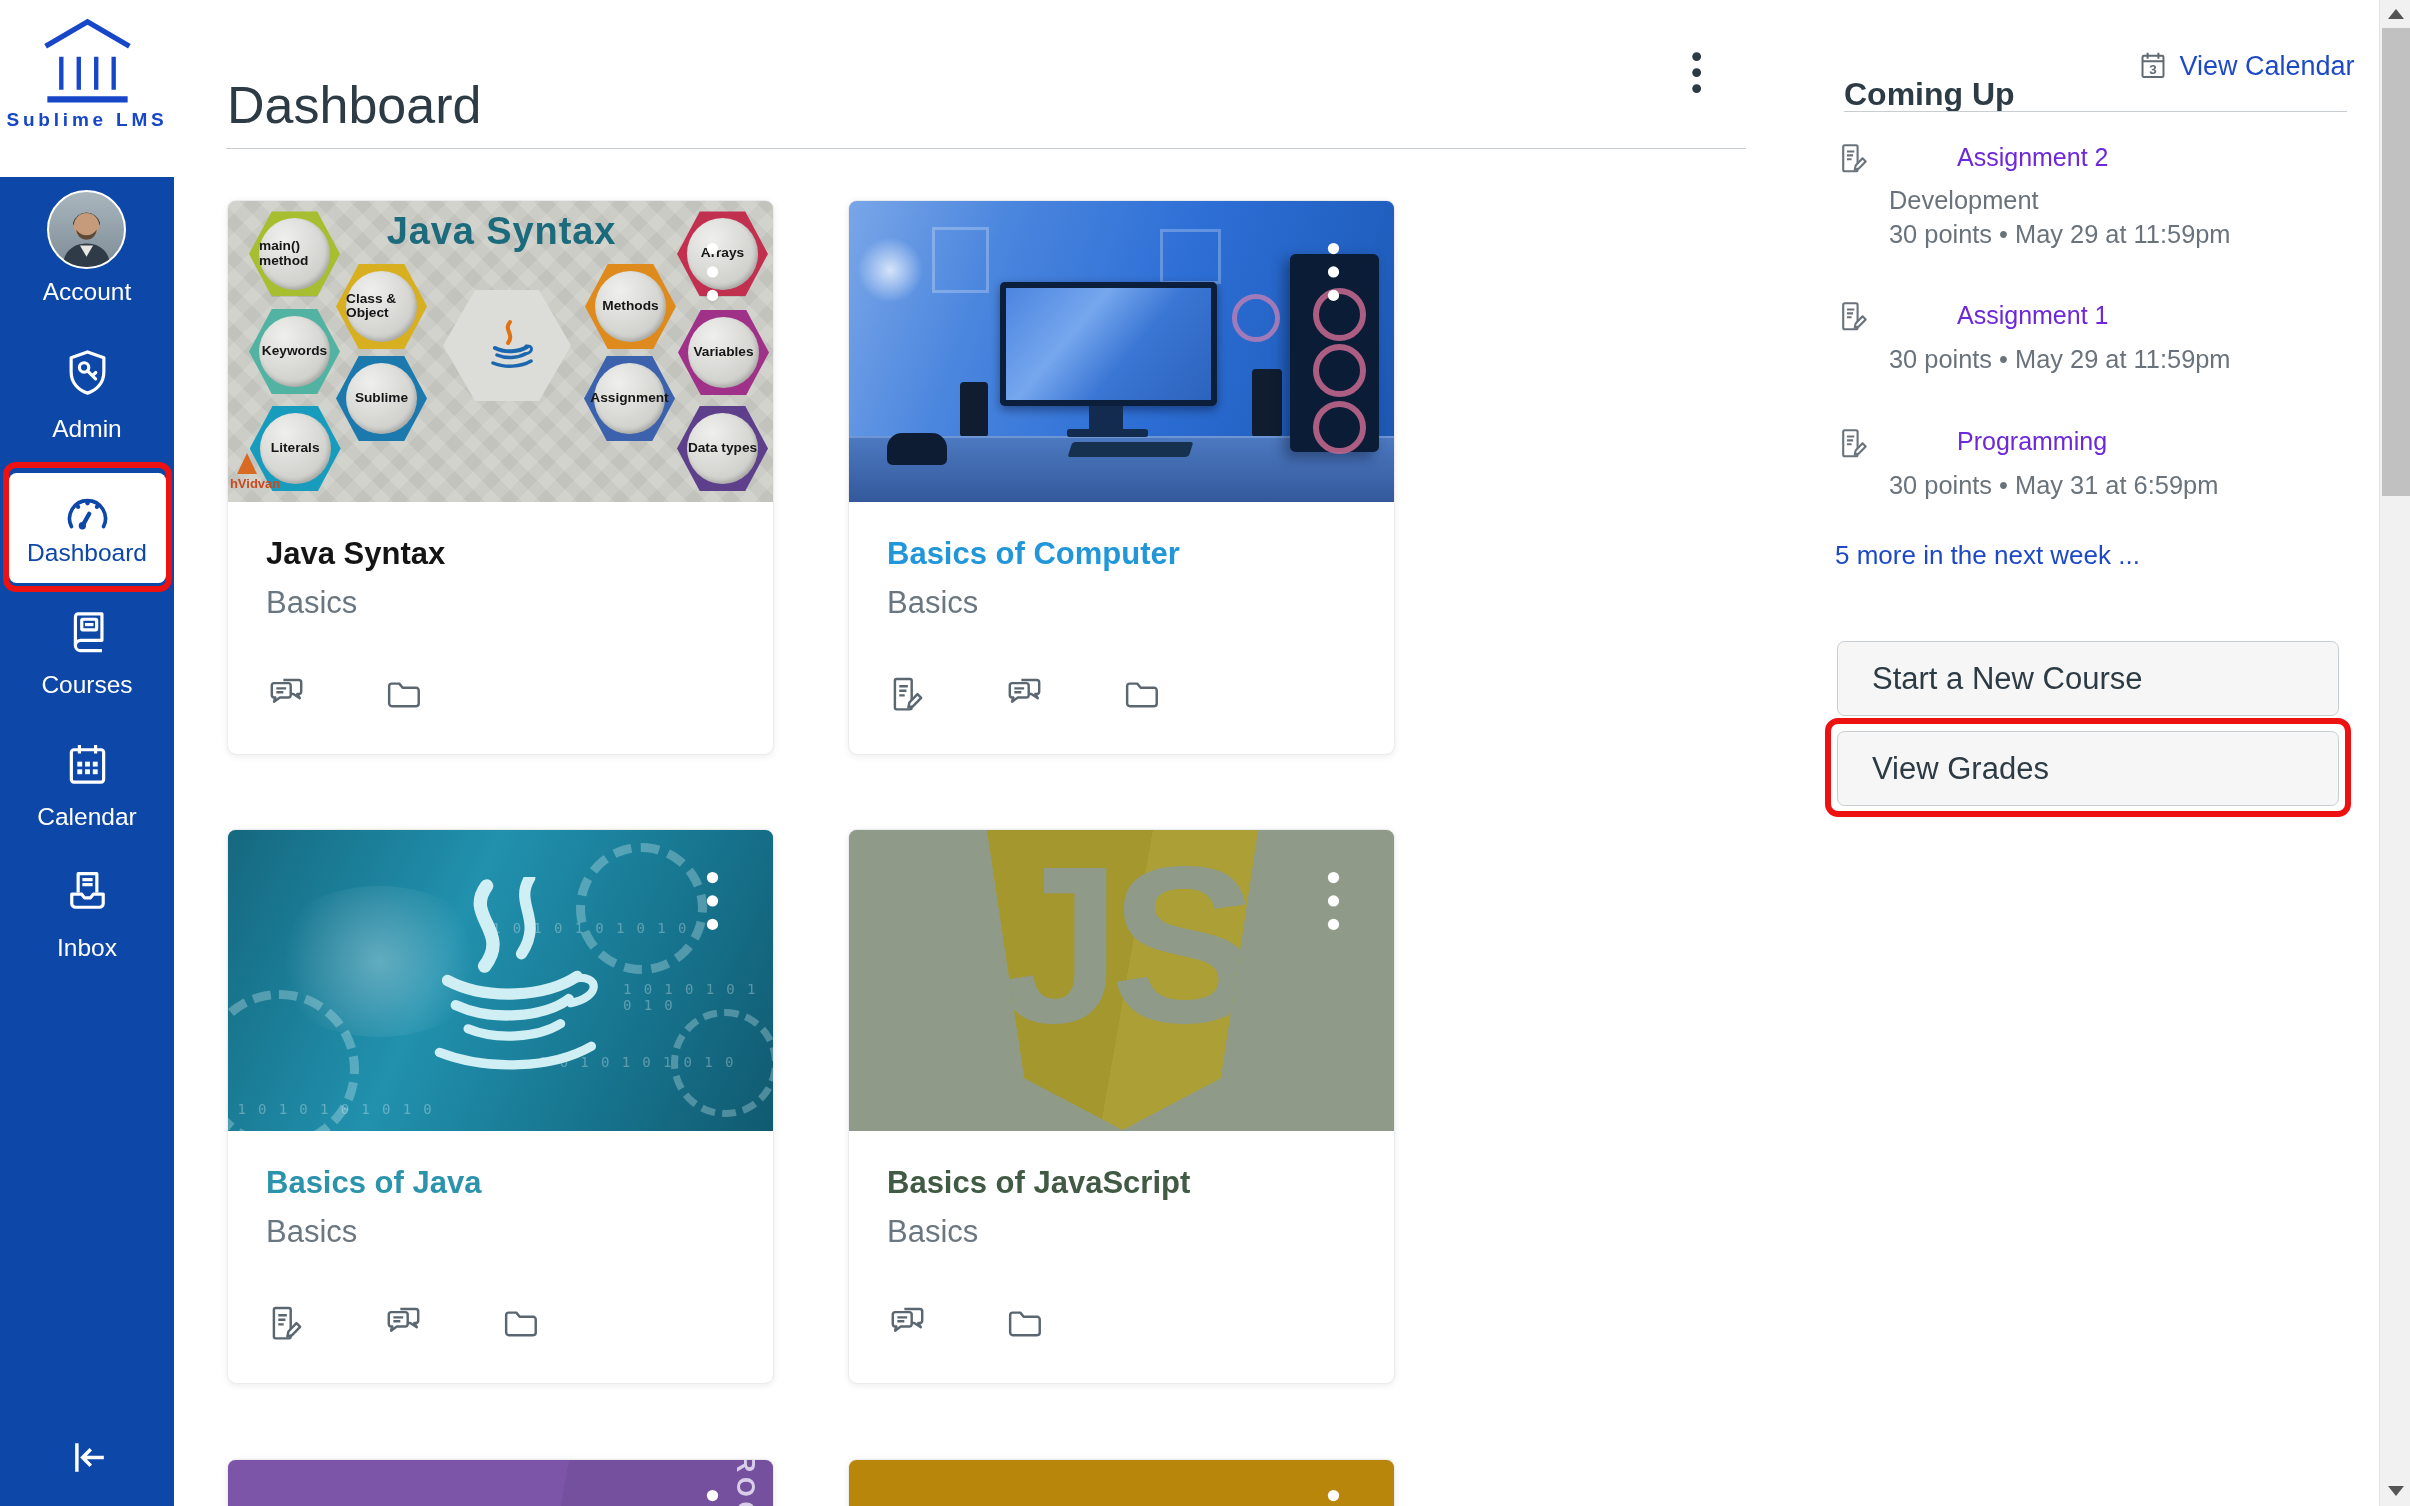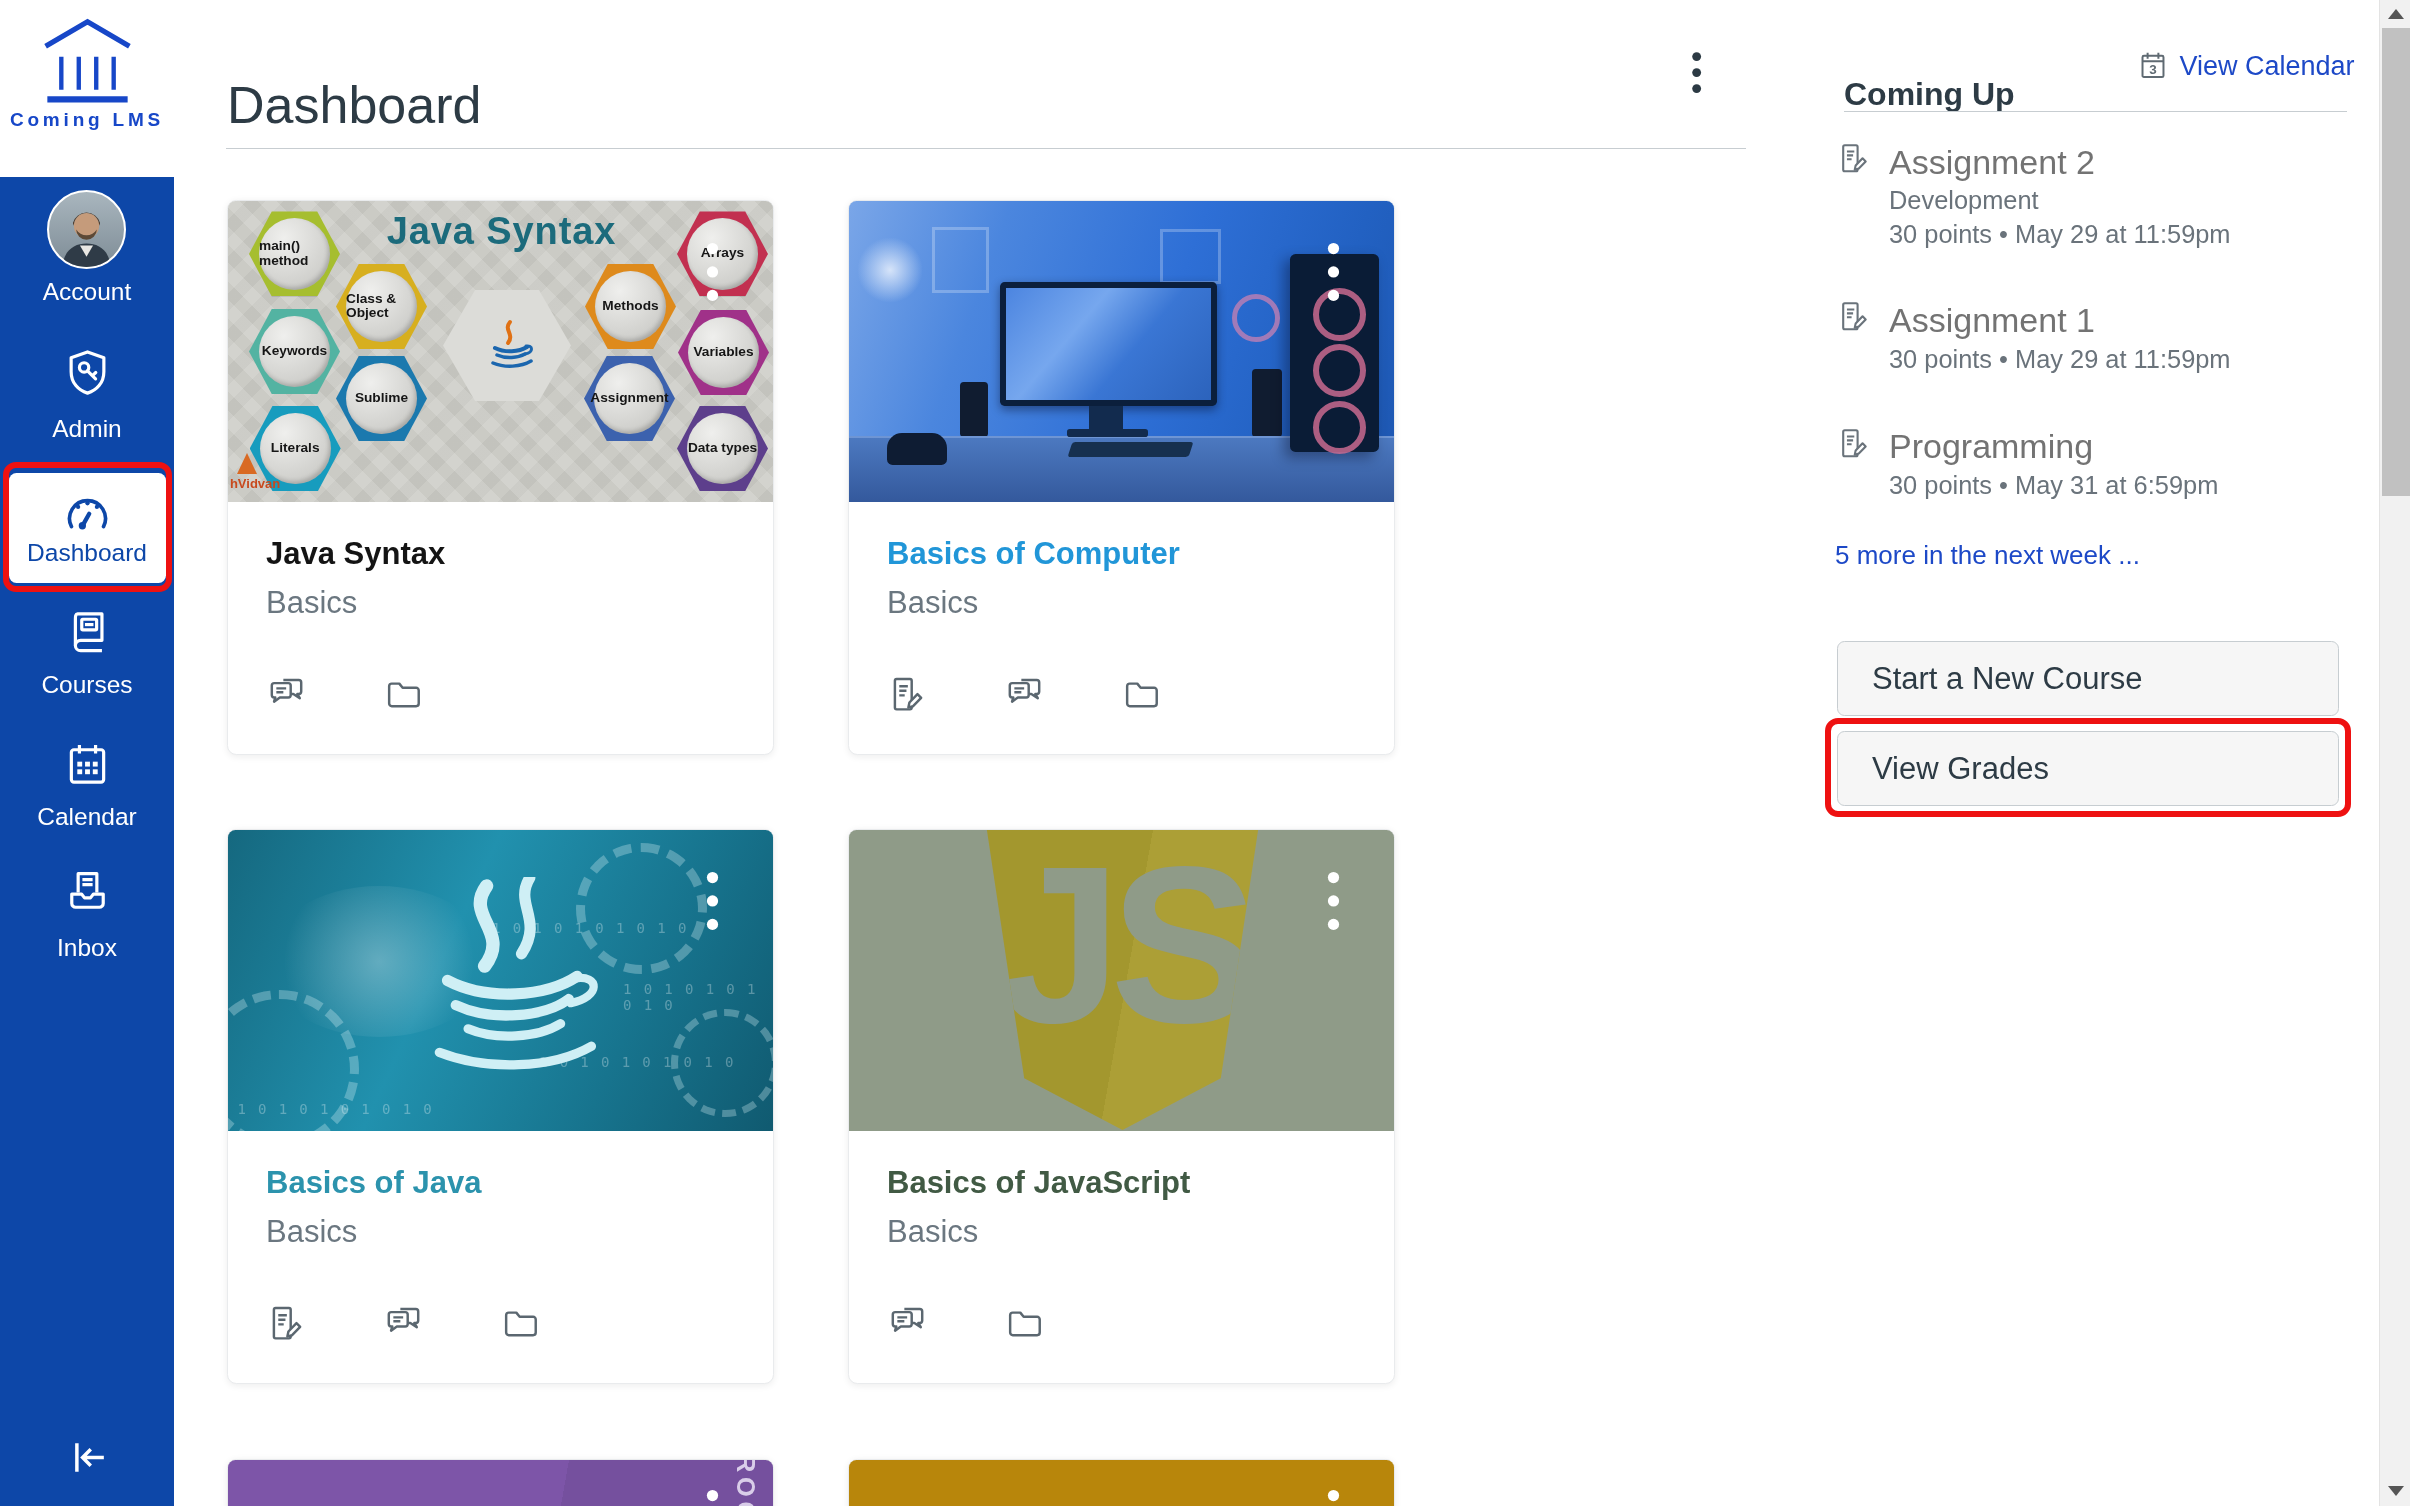--- a/index.html
+++ b/index.html
@@ -120,21 +120,21 @@
   .c6 .card-img{background:#B8860B;}
   .side-text{position:absolute;right:13px;top:-5.6px;writing-mode:vertical-rl;
       font-size:25.4px;font-weight:700;color:#D9CDE9;letter-spacing:4.7px;}
 
   
   #coming-title{position:absolute;left:1844px;top:49px;font-size:32px;font-weight:700;color:#2D3B45;}
   #view-calendar{position:absolute;left:2136px;top:49px;display:flex;align-items:center;gap:9.4px;cursor:pointer;}
   #view-calendar span{font-size:27px;color:#1D49C7;}
   #right-divider{position:absolute;left:1844px;top:111px;width:503px;border-top:1.9px solid #C7CDD1;}
   .cu-icon{position:absolute;left:1836px;width:36px;height:36px;cursor:pointer;}
-  .cu-title{position:absolute;left:1889px;font-size:34px;color:#737373;cursor:pointer;}
+  .cu-title{position:absolute;left:1957px;font-size:25px;color:#6d28d9;cursor:pointer;}
   .cu-sub{position:absolute;left:1889px;font-size:25.4px;color:#6A737B;}
   #more-link{position:absolute;left:1835px;top:540px;font-size:26px;color:#1D49C7;cursor:pointer;}
   .panel-btn{position:absolute;left:1837px;width:502px;height:75px;box-sizing:border-box;background:#F6F6F6;
       border:1.9px solid #C7CDD1;border-radius:7.5px;font-size:31px;color:#2D3B45;
       display:flex;align-items:center;padding-left:34px;cursor:pointer;font-family:inherit;}
   #btn-start{top:641px;}
   #btn-grades{top:731px;}
 
   
   #scroll-track{position:absolute;left:2379px;top:0;width:32px;height:1507px;background:#F1F1F1;border-left:0.9px solid #E3E3E3;}
@@ -150,21 +150,21 @@
 
 <div class="stage">
 
   <nav id="sidebar">
     <div class="logo">
       <svg viewBox="0 0 120 110" fill="none" stroke="#1747C8">
         <path d="M12 38 L60 10 L108 38" stroke-width="6"></path>
         <path d="M30 50 V88 M50 50 V88 M70 50 V88 M90 50 V88" stroke-width="5"></path>
         <path d="M14 99 H106" stroke-width="7"></path>
       </svg>
-      <div class="logo-text">Coming LMS</div>
+      <div class="logo-text">Sublime LMS</div>
     </div>
     <div class="nav-bg"></div>
 
     <div class="avatar">
       <svg viewBox="0 0 80 80">
         <path d="M14 80 C16 62 27 55 40 55 C53 55 64 62 66 80 Z" fill="#2F3B47"></path>
         <path d="M33 57 L40 69 L47 57 Z" fill="#E9E7E3"></path>
         <circle cx="40" cy="36" r="13.5" fill="#C59B7B"></circle>
         <path d="M26.5 36 a13.5 13.5 0 0 1 27 0 l1 -3 a15 15 0 0 0 -29 0 Z" fill="#4A3A2C"></path>
         <path d="M29 40 a11 11 0 0 0 22 0 a13 13 0 0 1 -22 0 Z" fill="#5C4937"></path>

